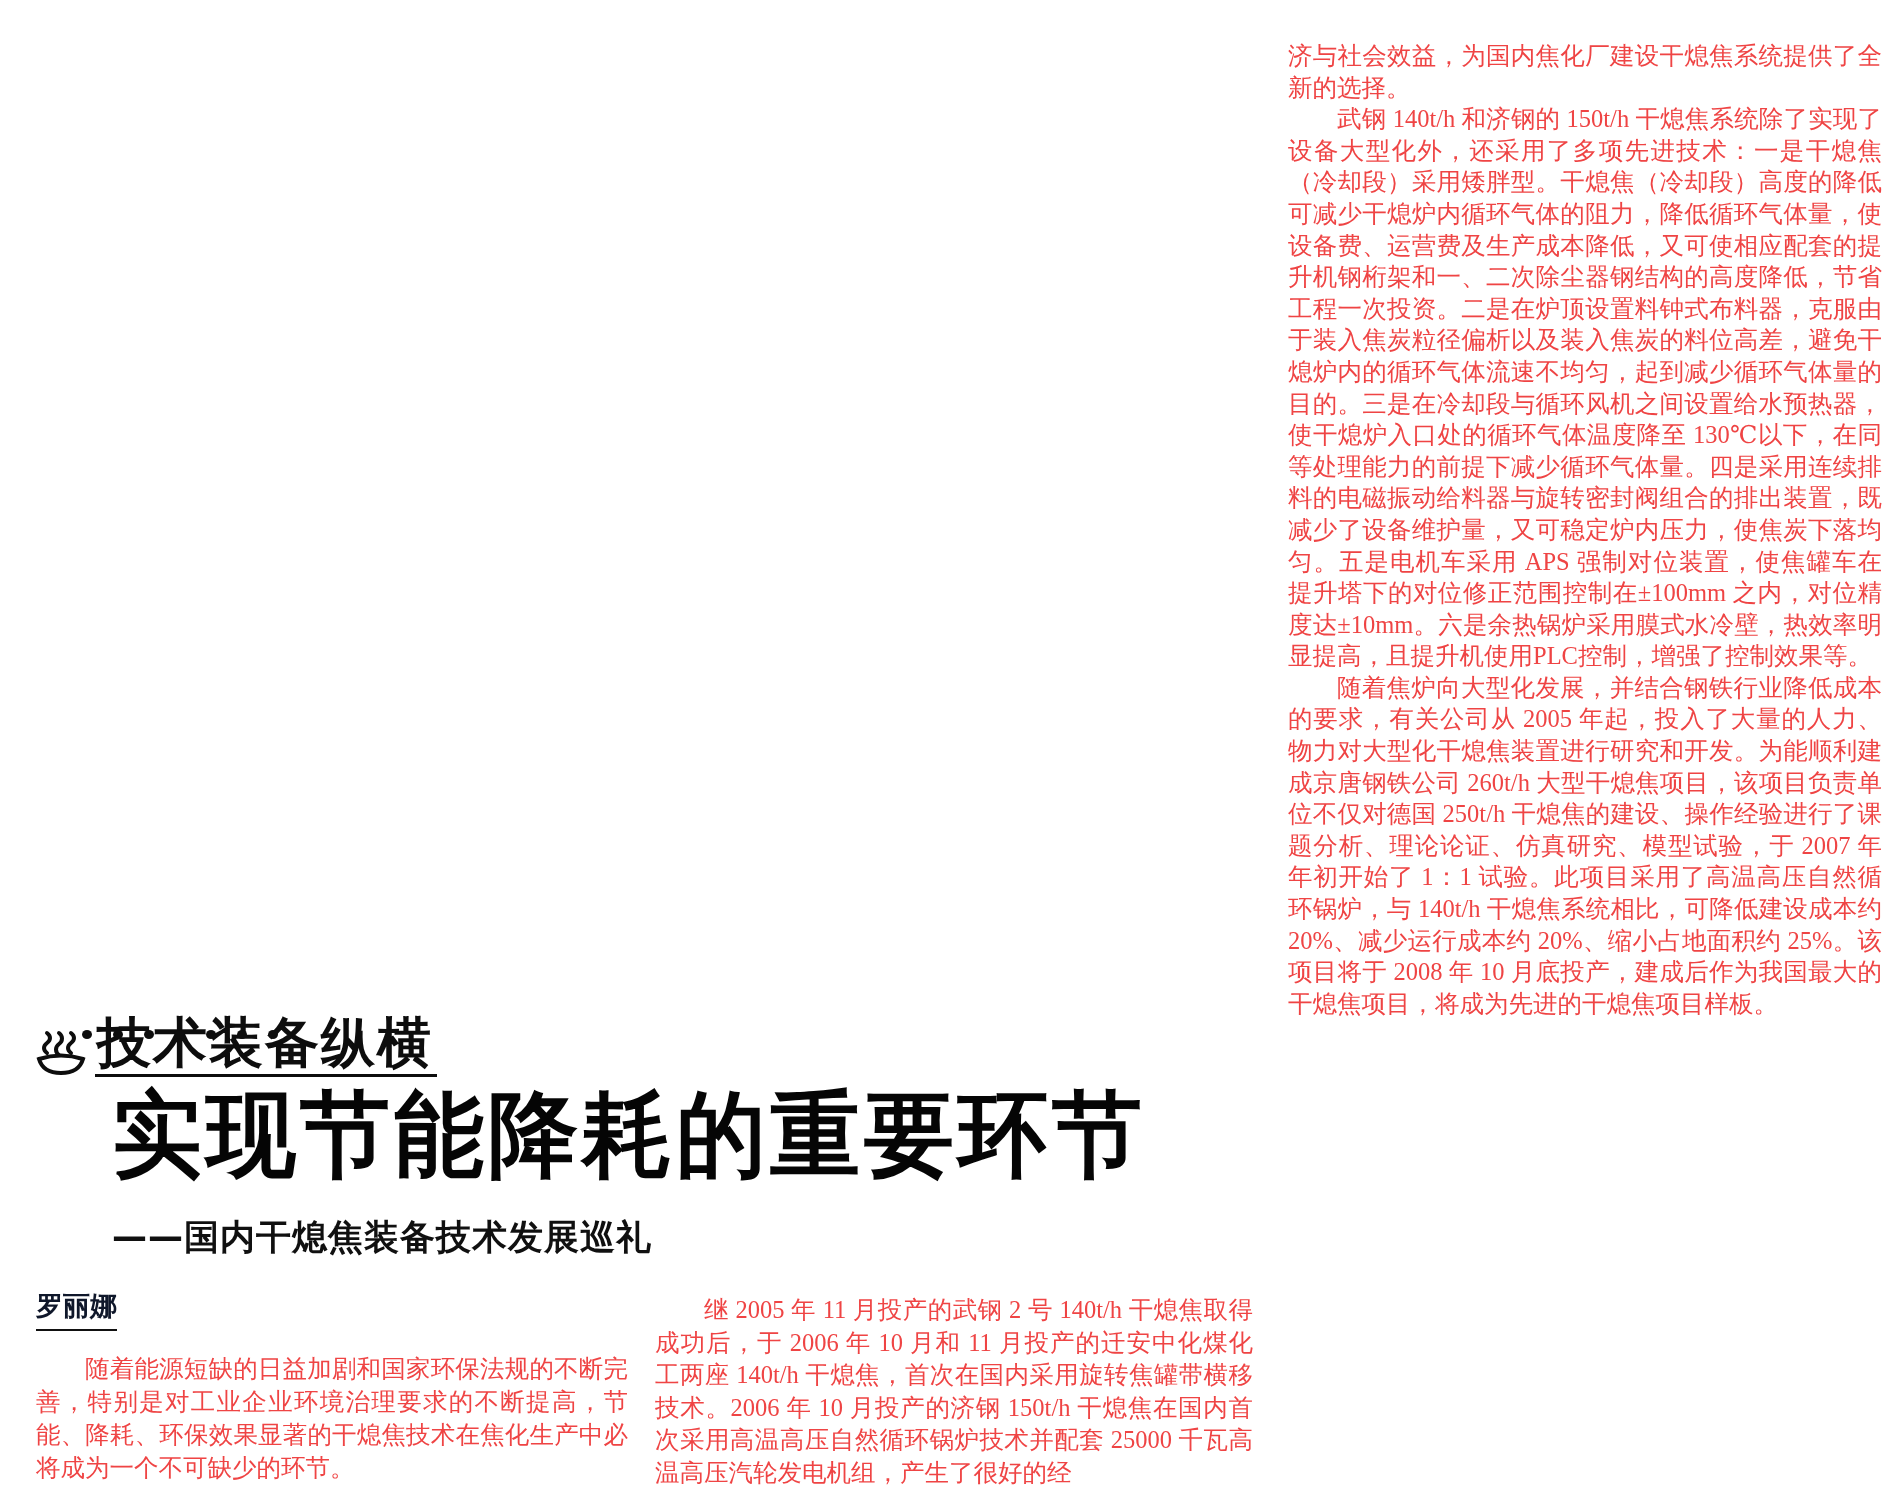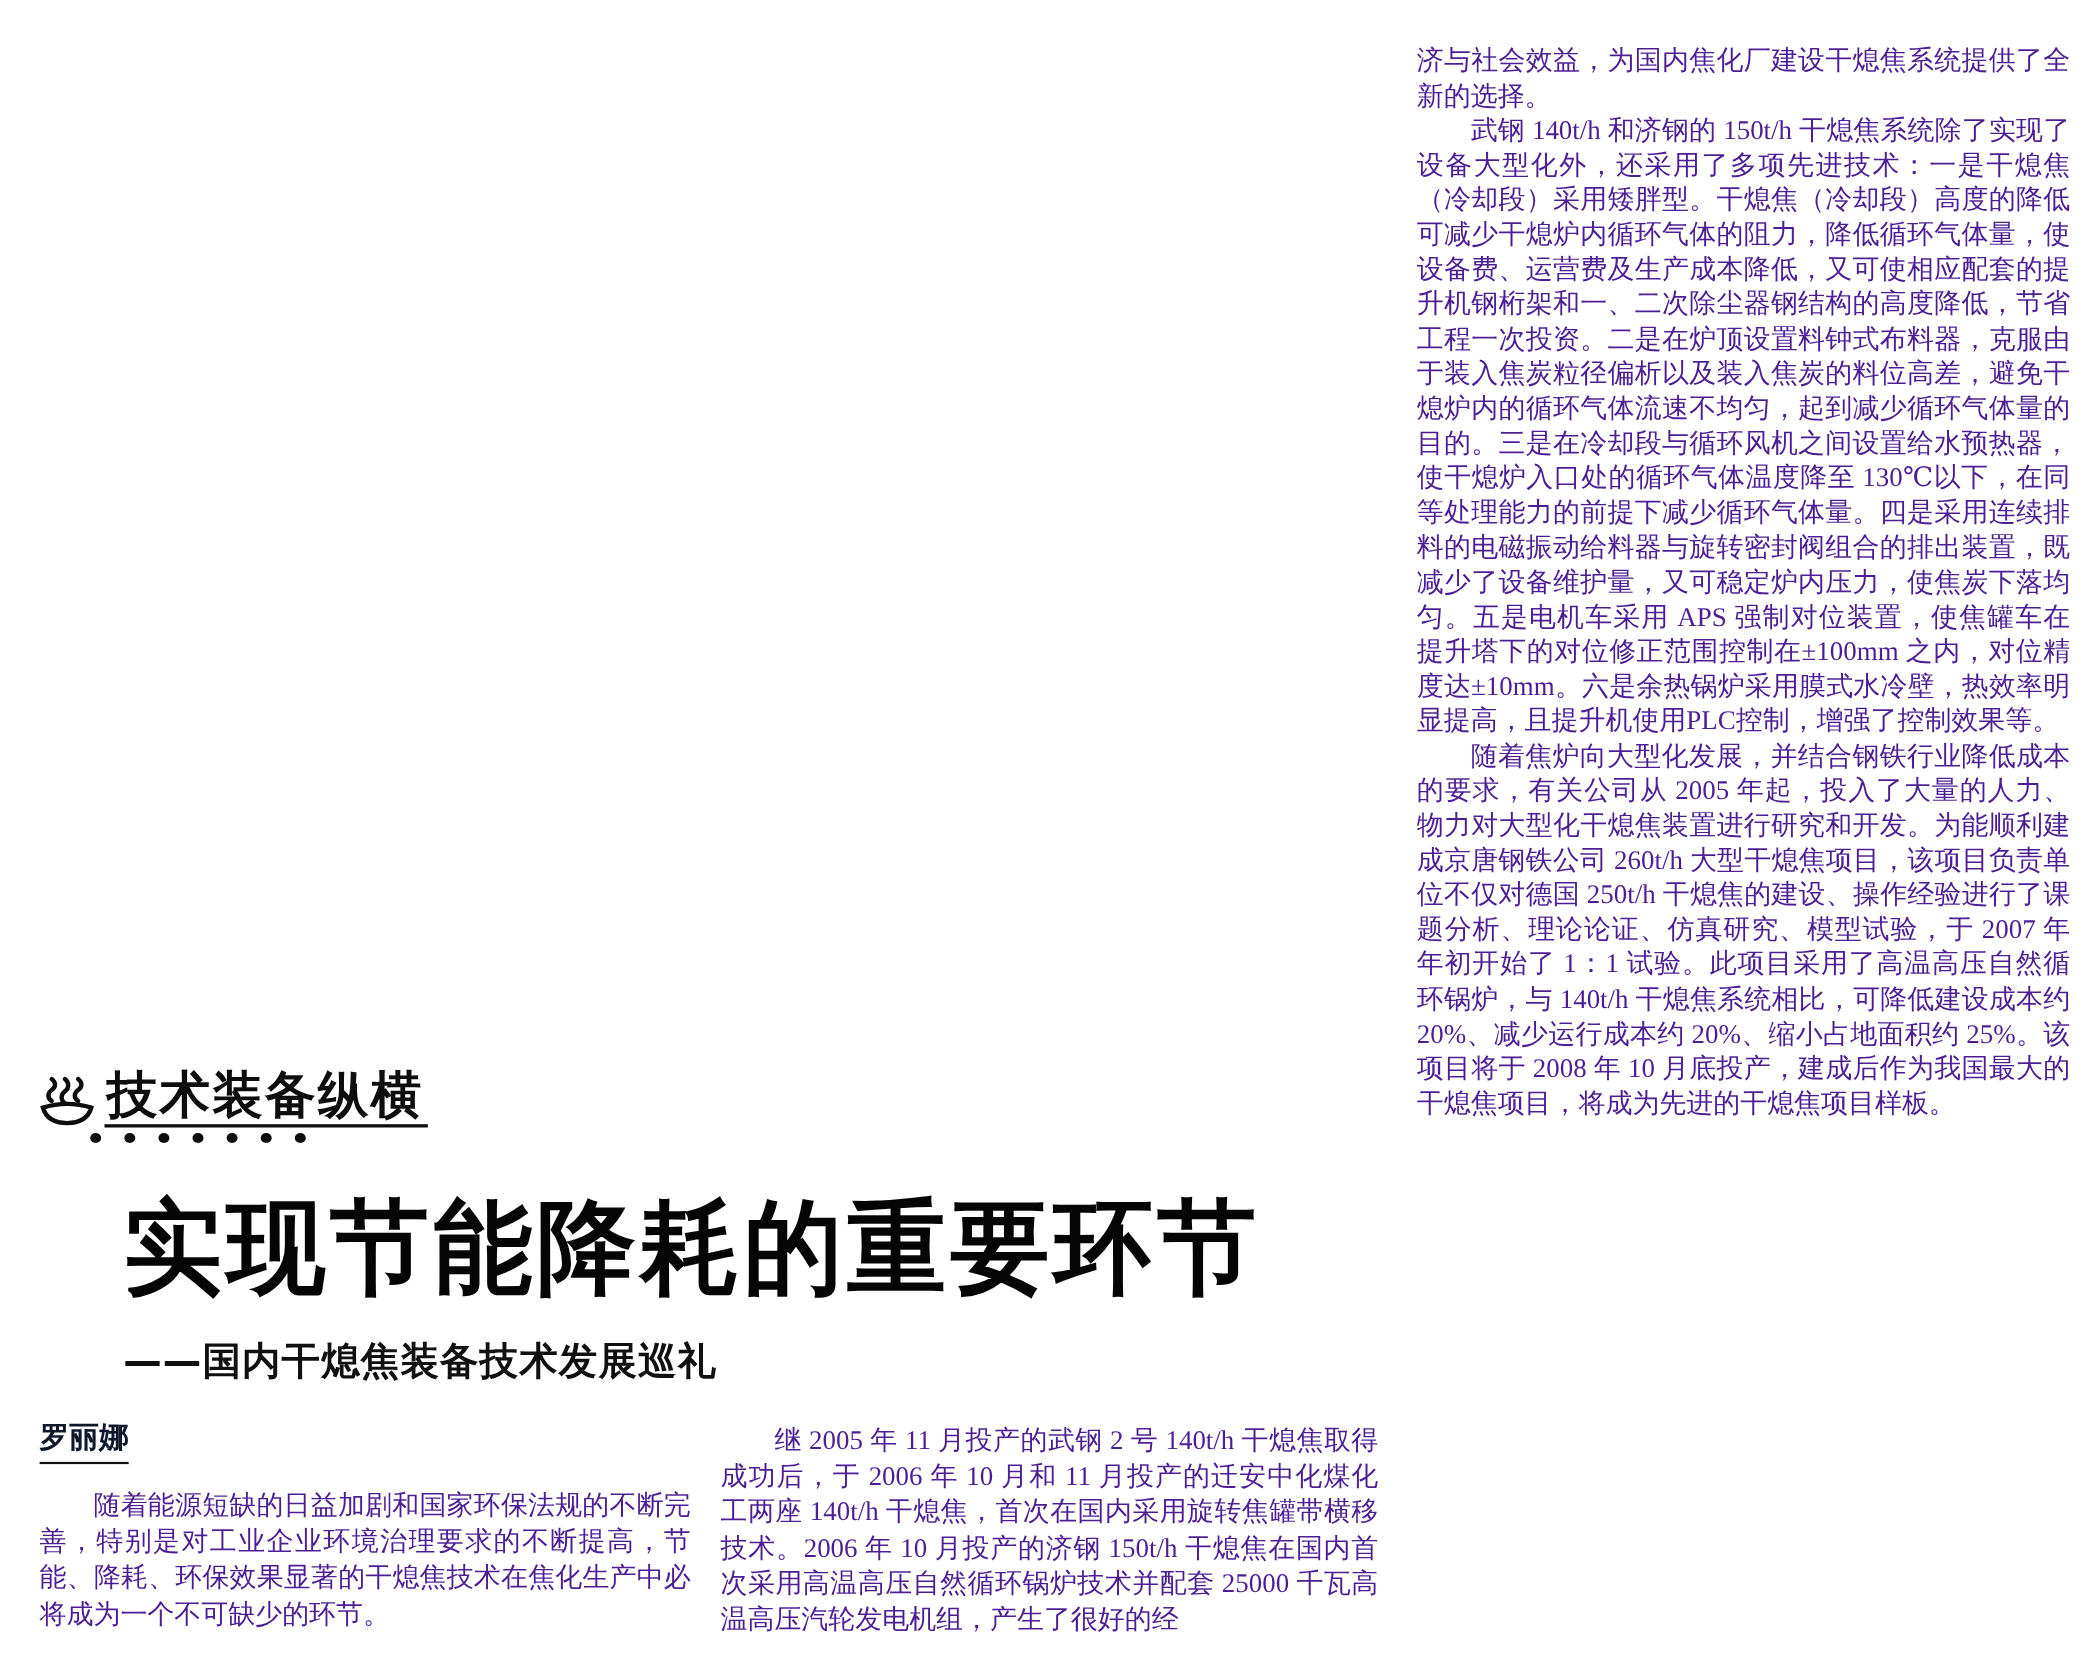--- a/index.html
+++ b/index.html
@@ -7,26 +7,27 @@
   body { font-family: "Liberation Serif", "DejaVu Serif", serif; color: #1c1c1c; position: relative; }
 
   .page { position: absolute; inset: 0; background: #ffffff; }
 
   
   .logo { position: absolute; left: 35px; top: 972px; display: flex; align-items: flex-end; }
   .onsen { width: 52px; height: 50px; margin-right: 8px; }
   .section-label {
     font-family: "DejaVu Sans", sans-serif;
     font-weight: 900;
-    font-size: 46px;
+    font-size: 54px;
     letter-spacing: 2px;
     color: #0d0d0d;
     border-bottom: 3px solid #0d0d0d;
     padding: 0 4px 4px 2px;
     line-height: 1.0;
+    margin-top: 44px;
   }
   .dot-row { position: absolute; left: 82px; top: 1030px; display: flex; gap: 21px; }
   .dot-row span { width: 10px; height: 9px; border-radius: 50%; background: #0d0d0d; display: block; }
 
   
   .page-title {
     position: absolute; left: 112px; top: 1086px;
     font-family: "DejaVu Sans", sans-serif;
     font-weight: 900;
     font-size: 90px;
@@ -49,21 +50,21 @@
     position: absolute; left: 36px; top: 1288px;
     font-family: "DejaVu Sans", sans-serif;
     font-weight: 700;
     font-size: 27px;
     color: #0f172a;
     border-bottom: 2px solid #111;
     padding-bottom: 5px;
   }
 
   
-  .textcol { font-size: 24.5px; text-align: justify; color: #4c1d95; }
+  .textcol { font-size: 24.5px; text-align: justify; color: #ef4444; }
   .textcol p { text-indent: 2em; margin: 0; }
   .col-left  { position: absolute; left: 36px;   top: 1352px; width: 592px; line-height: 33px; }
   .col-mid   { position: absolute; left: 655px;  top: 1294px; width: 598px; line-height: 32.6px; }
   .col-right { position: absolute; left: 1288px; top: 40px;   width: 594px; line-height: 31.6px; }
   .col-right p:first-child { text-indent: 0; } 
 </style>
 </head>
 <body>
 
 <div class="page">

